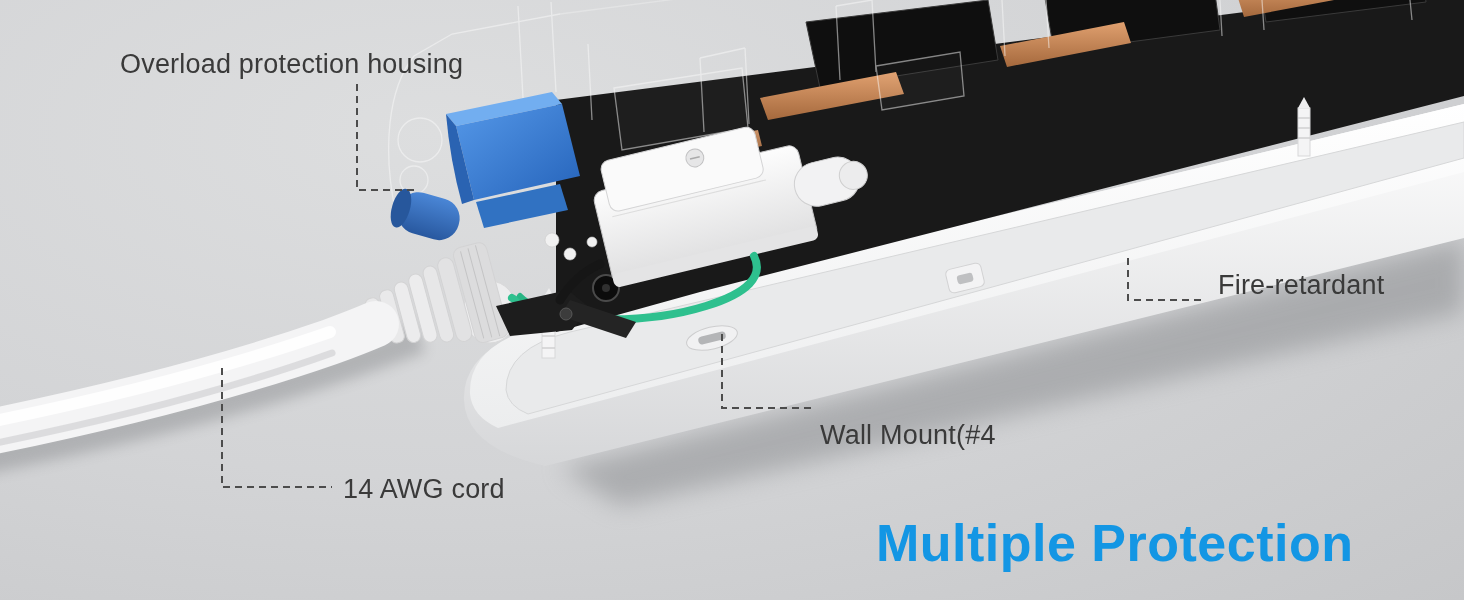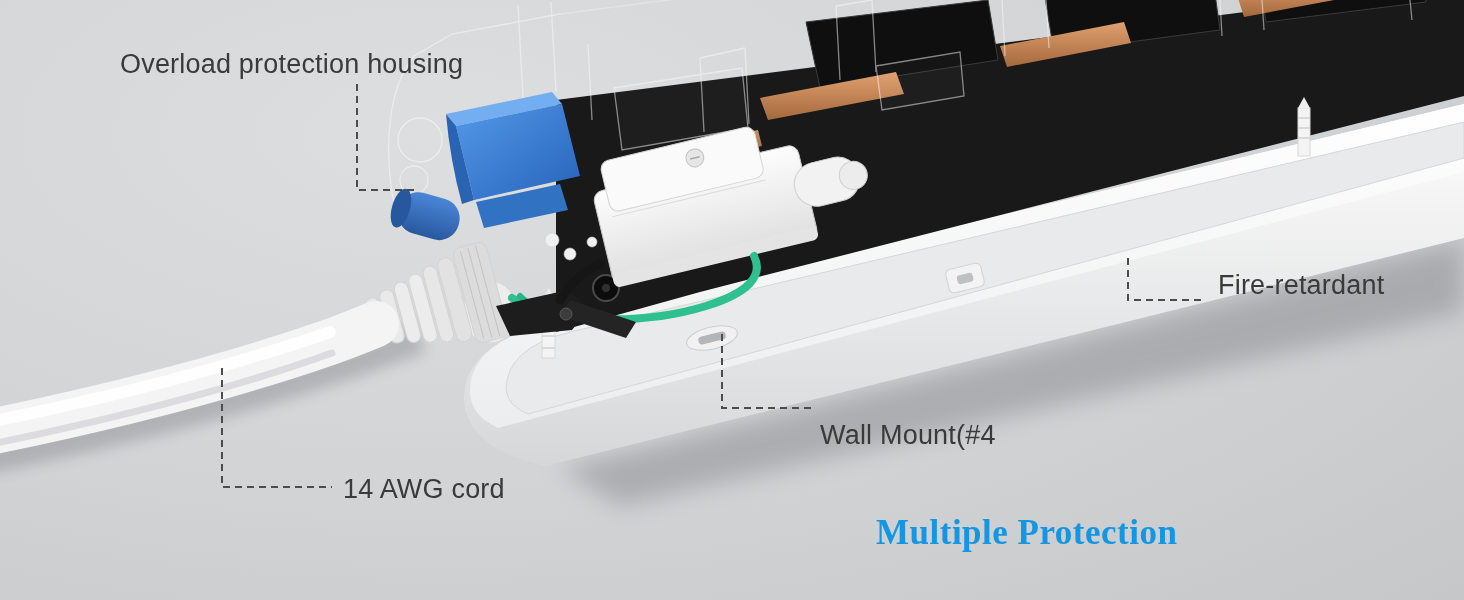--- a/index.html
+++ b/index.html
@@ -10,22 +10,22 @@
     background: radial-gradient(ellipse at 30% 22%, #dddedf 0%, #d3d4d6 52%, #c6c7c9 100%);
     overflow:hidden;
   }
   svg.scene { position:absolute; left:0; top:0; width:1464px; height:600px; }
   .label {
     position:absolute; color:#3a3a3a; font-size:27px; line-height:1.33;
     letter-spacing:.2px; white-space:nowrap;
   }
   .title {
     position:absolute; left:876px; top:513px;
-    font-size:35px; font-weight:bold; letter-spacing:.5px;
-    color:#1396e4; white-space:nowrap;font-family:Liberation Serif, serif;
+    font-size:52px; font-weight:bold; letter-spacing:.5px;
+    color:#1396e4; white-space:nowrap;
   }
 </style>
 </head>
 <body>
 
 <div class="stage">
 
   <svg class="scene" viewBox="0 0 1464 600" aria-hidden="true">
     <defs>
       <linearGradient id="gBaseFront" x1="0" y1="0" x2="0" y2="1">

